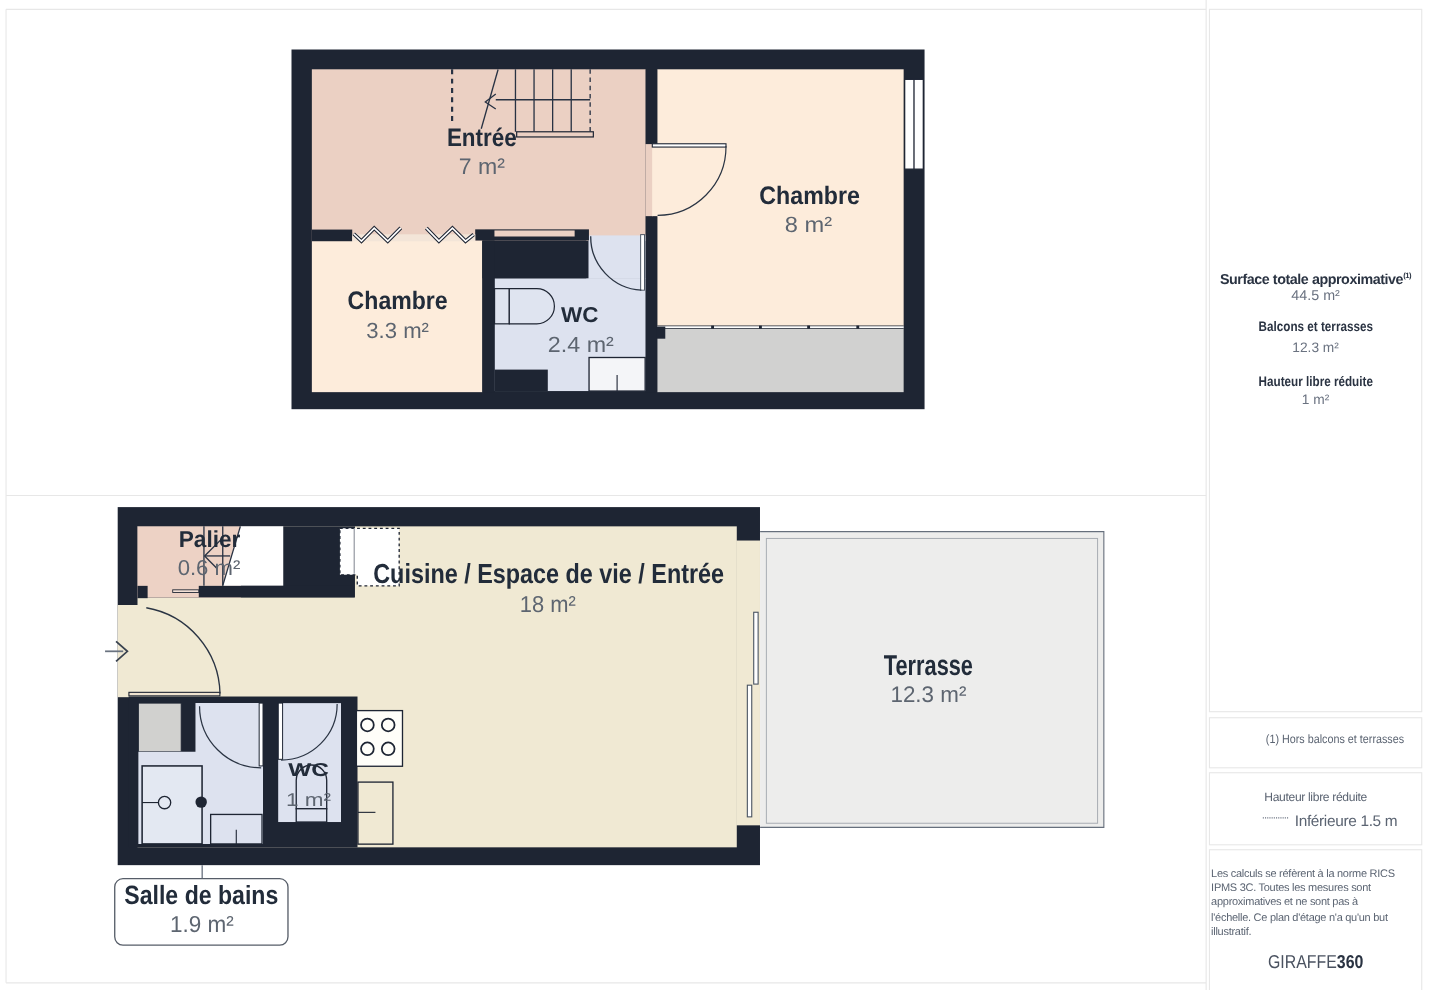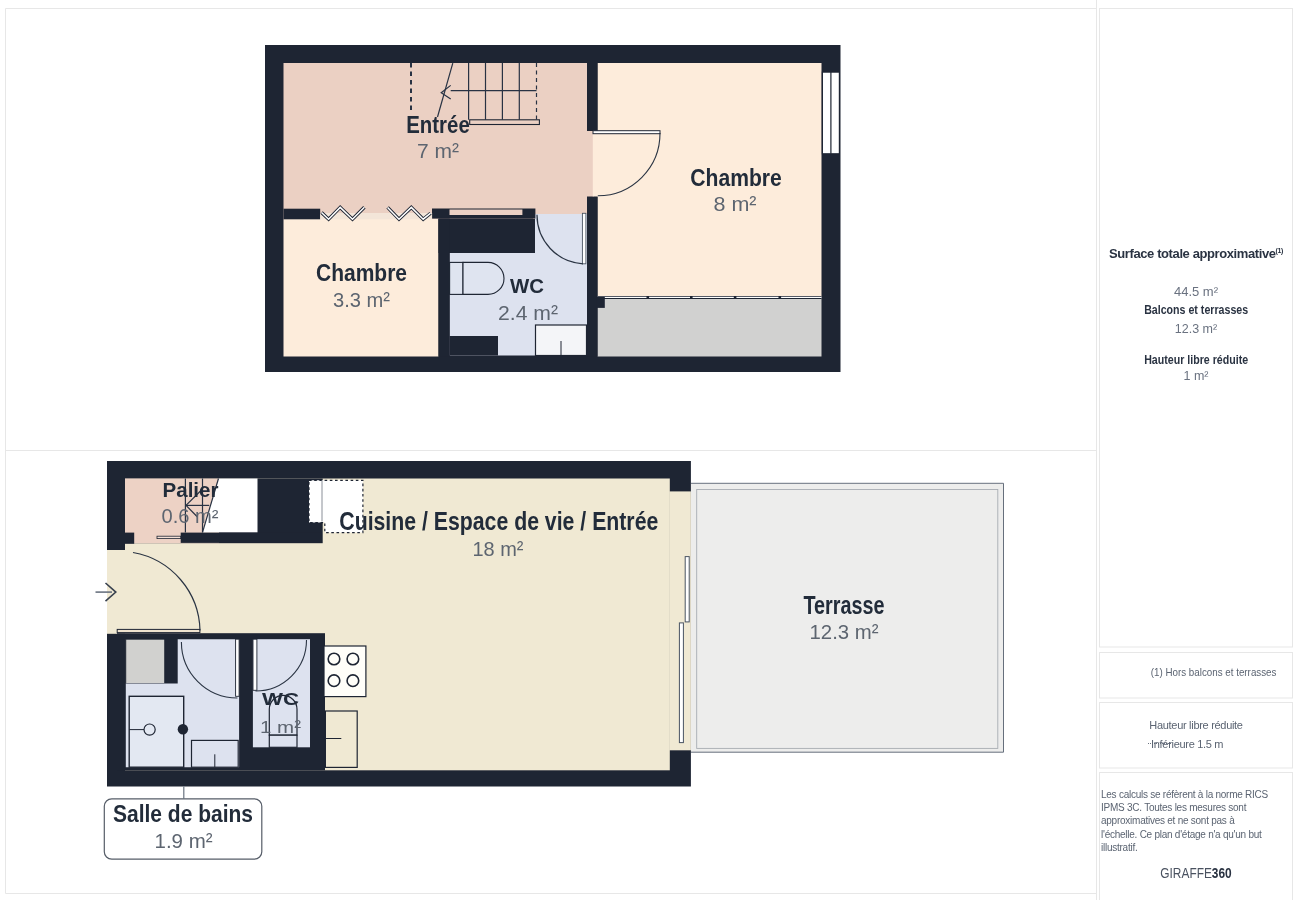--- a/index.html
+++ b/index.html
@@ -178,24 +178,24 @@
 </g>
 
 <line x1="183.8" y1="786.5" x2="183.8" y2="798.8" stroke="#6a7380" stroke-width="1.2"></line>
 <rect x="104.3" y="798.8" width="157.5" height="60.4" rx="7.5" fill="#fff" stroke="#565d68" stroke-width="1.2"></rect>
 <text x="183" y="822" font-size="24" font-weight="bold" fill="#222c3a" text-anchor="middle" textLength="140" lengthAdjust="spacingAndGlyphs" font-family="Liberation Sans, sans-serif">Salle de bains</text>
 <text x="183.5" y="847.5" font-size="21" fill="#5d6570" text-anchor="middle" textLength="58" lengthAdjust="spacingAndGlyphs" font-family="Liberation Sans, sans-serif">1.9 m²</text>
 </svg>
 
 <div class="abs" style="left:1099px;top:246px;width:194px;text-align:center">
 <div class="sbt" style="font-size:13px;letter-spacing:-0.4px">Surface totale approximative<sup style="font-size:7px">(1)</sup></div>
-<div class="sbg" style="font-size:13px;margin-top:23px">44.5 m²</div>
-<div class="sbt" style="font-size:12.5px;margin-top:4px"><span style="display:inline-block;transform:scaleX(.85)">Balcons et terrasses</span></div>
+<div class="sbg" style="font-size:13px;margin-top:0">44.5 m²</div>
+<div class="sbt" style="font-size:12.5px;margin-top:14px"><span style="display:inline-block;transform:scaleX(.85)">Balcons et terrasses</span></div>
 <div class="sbg" style="font-size:12.5px;margin-top:5px">12.3 m²</div>
 <div class="sbt" style="font-size:12.5px;margin-top:17px"><span style="display:inline-block;transform:scaleX(.85)">Hauteur libre réduite</span></div>
 <div class="sbg" style="font-size:12.5px;margin-top:2px">1 m²</div>
 </div>
 <div class="abs" style="left:1099px;top:666px;width:230px;text-align:center;color:#5b6472;font-size:11px"><span style="display:inline-block;transform:scaleX(.89)">(1) Hors balcons et terrasses</span></div>
 <div class="abs" style="left:1099px;top:719px;width:194px;text-align:center;color:#5b6472;font-size:11px;letter-spacing:-0.3px">Hauteur libre réduite</div>
 <div class="abs" style="left:1148px;top:742.5px;width:23px;border-top:1.5px dotted #6a7280"></div>
-<div class="abs" style="left:1151px;top:738px;color:#5b6472;font-size:11px;letter-spacing:-0.3px">Inférieure 1.5 m</div>
+<div class="abs" style="left:1177px;top:738px;color:#5b6472;font-size:14px;letter-spacing:-0.3px">Inférieure 1.5 m</div>
 <div class="abs" style="left:1101px;top:788px;width:190px;color:#5b6472;font-size:10px;letter-spacing:-0.25px;line-height:13.2px">Les calculs se réfèrent à la norme RICS<br>IPMS 3C. Toutes les mesures sont<br>approximatives et ne sont pas à<br>l'échelle. Ce plan d'étage n'a qu'un but<br>illustratif.</div>
-<div class="abs" style="left:1099px;top:864.5px;width:194px;text-align:center;font-size:14px;color:#4a5260"><span style="display:inline-block;transform:scaleX(.85)">GIRAFFE<b style="color:#2a3342">360</b></span></div>
+<div class="abs" style="left:1099px;top:864.5px;width:194px;text-align:center;font-size:17px;color:#4a5260"><span style="display:inline-block;transform:scaleX(.85)">GIRAFFE<b style="color:#2a3342">360</b></span></div>
 
 </body></html>

